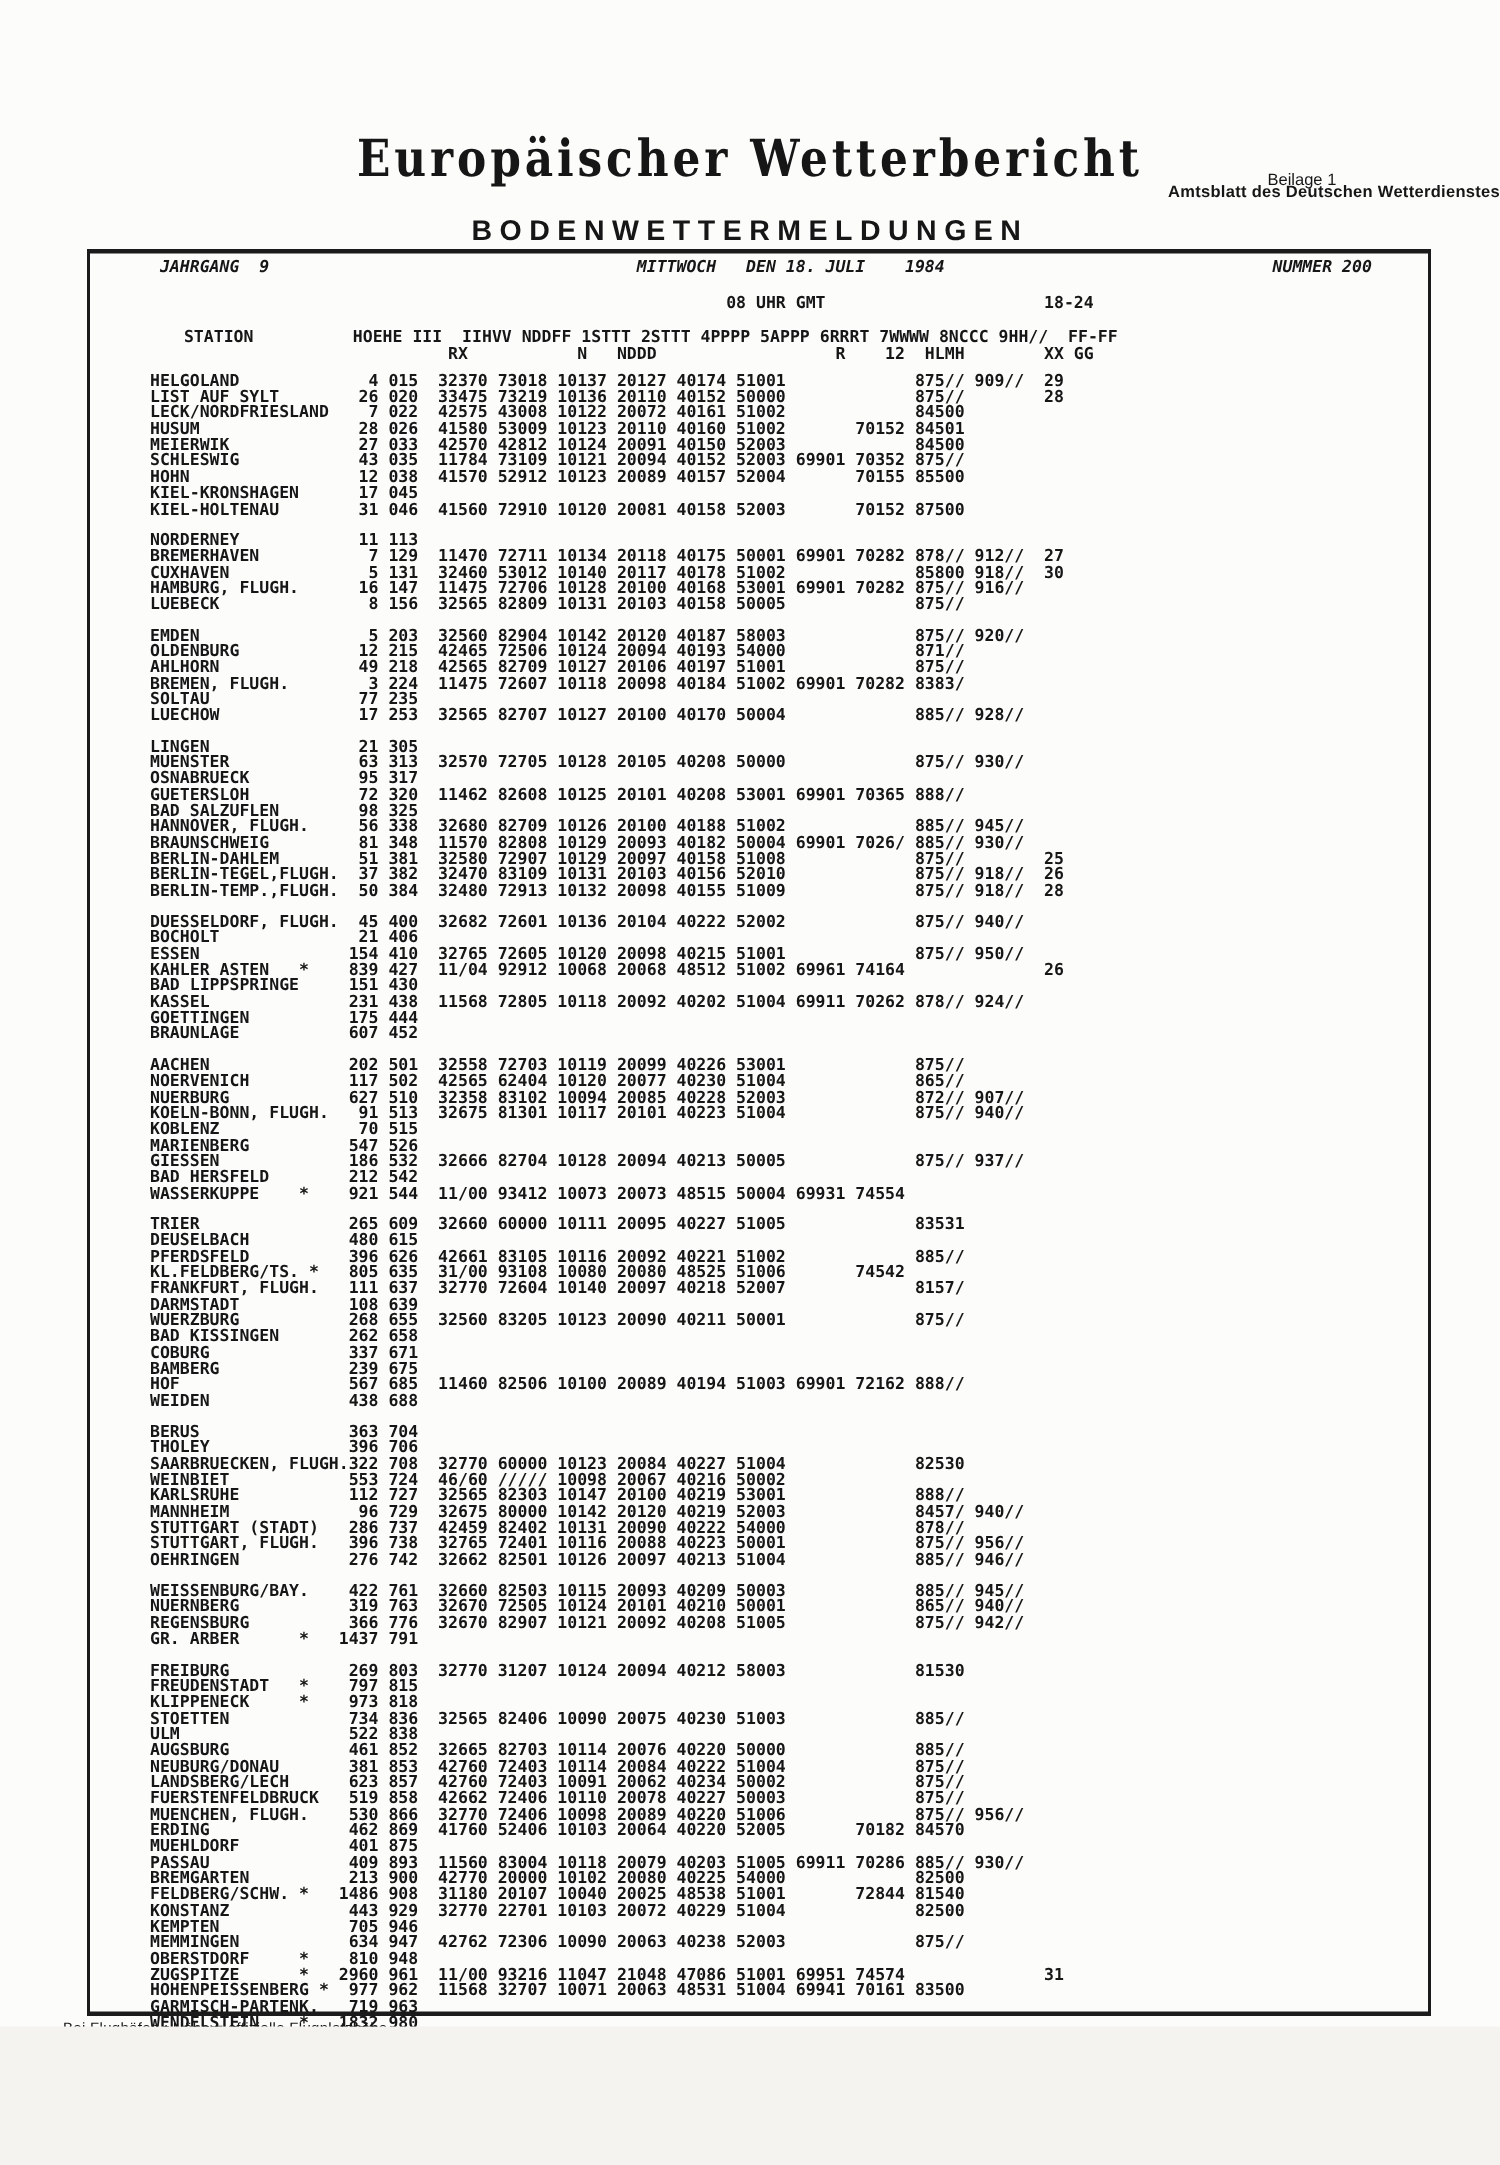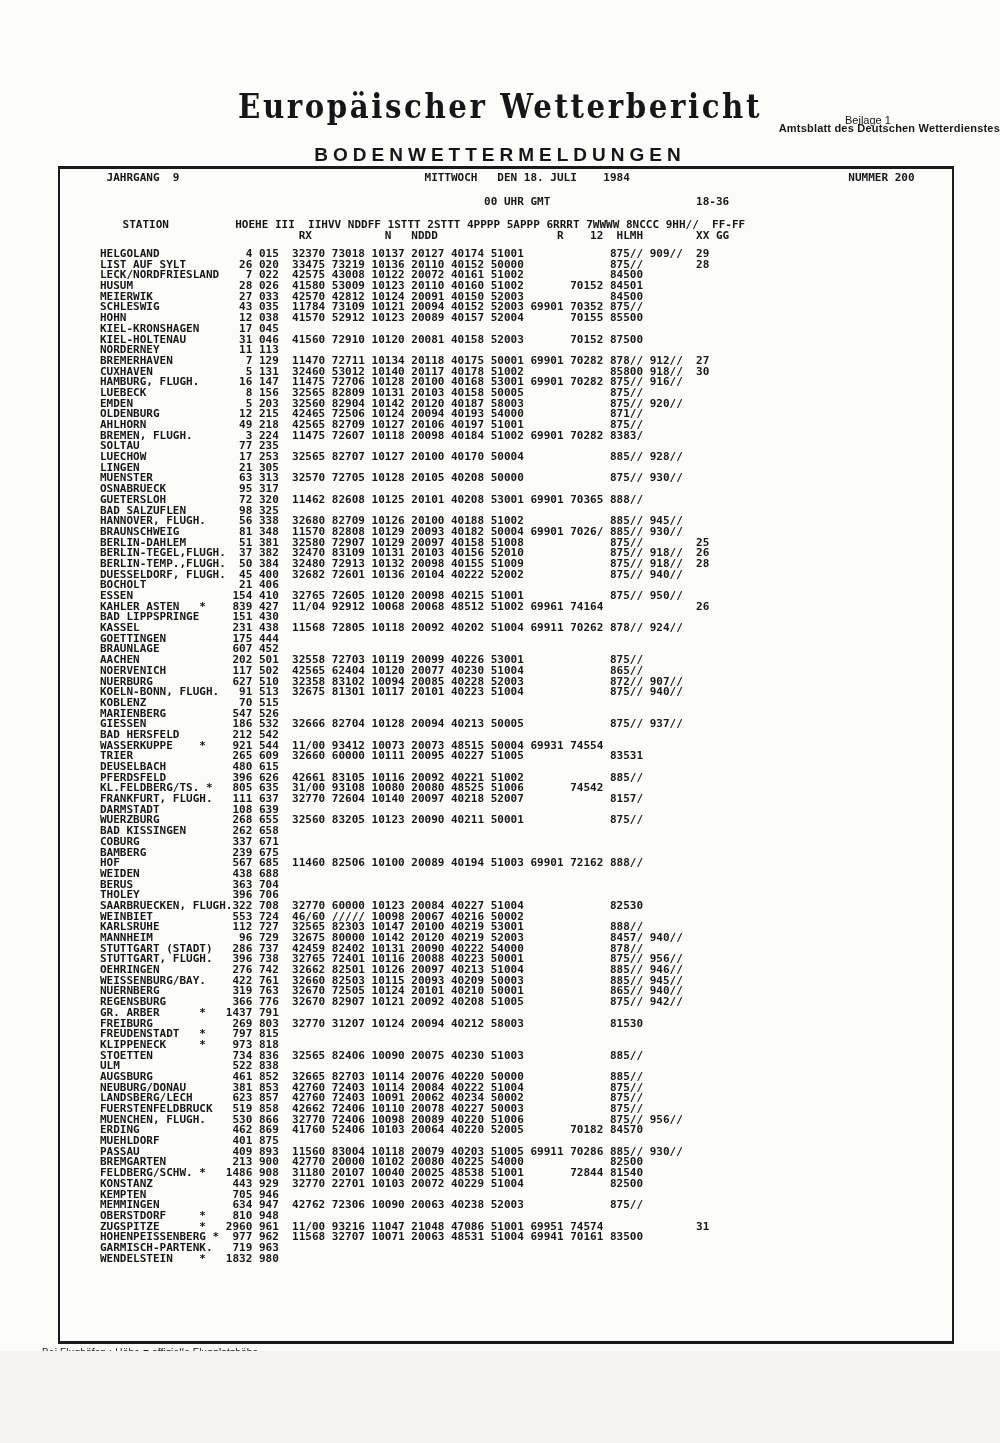--- a/index.html
+++ b/index.html
@@ -13,47 +13,47 @@
   .beilage{position:absolute;top:114px;left:845px;font-size:11px;}
   .section{position:absolute;top:144px;left:0;width:1000px;text-align:center;
            font-size:19px;font-weight:bold;letter-spacing:5px;}
 
   .rulebox{position:absolute;left:58px;top:166px;width:892px;height:1172px;
            border:2px solid #1b1b1b;border-top-width:3px;border-bottom-width:3px;}
 
   .mono{font-family:"DejaVu Sans Mono",monospace;font-size:11px;font-weight:bold;
         white-space:pre;letter-spacing:0;}
   .pline{position:absolute;left:100px;}
-  #line-masthead{top:171px;}
+  #line-masthead{top:171px;font-style:italic;}
   #line-time{top:195px;}
   #line-cols1{top:218px;margin-left:16px;}
   #line-cols2{top:229px;}
 
   #rows{position:absolute;left:100px;top:249px;}
   .trow{height:10.7px;line-height:10.7px;white-space:pre;}
-  .tblock + .tblock{margin-top:0;}
+  .tblock + .tblock{margin-top:10px;}
 
   .footer1{position:absolute;left:42px;top:1347px;font-size:10px;font-weight:normal;letter-spacing:.2px;}
   .footer2{position:absolute;left:42px;top:1359px;font-size:10px;font-weight:bold;letter-spacing:.2px;}
   .star{font-family:"DejaVu Sans",sans-serif;}
 </style>
 </head>
 <body>
 
 <div class="page">
 
   <div class="title">Europäischer Wetterbericht</div>
   <div class="subtitle">Amtsblatt des Deutschen Wetterdienstes</div>
   <div class="beilage">Beilage 1</div>
   <div class="section">BODENWETTERMELDUNGEN</div>
 
   <div class="rulebox"></div>
 
   <div id="line-masthead" class="mono pline"> JAHRGANG  9                                     MITTWOCH   DEN 18. JULI    1984                                 NUMMER 200</div>
-  <div id="line-time" class="mono pline">                                                          00 UHR GMT                      18-36</div>
+  <div id="line-time" class="mono pline">                                                          08 UHR GMT                      18-24</div>
   <div id="line-cols1" class="mono pline"> STATION          HOEHE III  IIHVV NDDFF 1STTT 2STTT 4PPPP 5APPP 6RRRT 7WWWW 8NCCC 9HH//  FF-FF</div>
   <div id="line-cols2" class="mono pline">                              RX           N   NDDD                  R    12  HLMH        XX GG</div>
 
   <div id="rows" class="mono"><div class="tblock"><div class="trow">HELGOLAND             4 015  32370 73018 10137 20127 40174 51001             875// 909//  29</div><div class="trow">LIST AUF SYLT        26 020  33475 73219 10136 20110 40152 50000             875//        28</div><div class="trow">LECK/NORDFRIESLAND    7 022  42575 43008 10122 20072 40161 51002             84500</div><div class="trow">HUSUM                28 026  41580 53009 10123 20110 40160 51002       70152 84501</div><div class="trow">MEIERWIK             27 033  42570 42812 10124 20091 40150 52003             84500</div><div class="trow">SCHLESWIG            43 035  11784 73109 10121 20094 40152 52003 69901 70352 875//</div><div class="trow">HOHN                 12 038  41570 52912 10123 20089 40157 52004       70155 85500</div><div class="trow">KIEL-KRONSHAGEN      17 045</div><div class="trow">KIEL-HOLTENAU        31 046  41560 72910 10120 20081 40158 52003       70152 87500</div></div><div class="tblock"><div class="trow">NORDERNEY            11 113</div><div class="trow">BREMERHAVEN           7 129  11470 72711 10134 20118 40175 50001 69901 70282 878// 912//  27</div><div class="trow">CUXHAVEN              5 131  32460 53012 10140 20117 40178 51002             85800 918//  30</div><div class="trow">HAMBURG, FLUGH.      16 147  11475 72706 10128 20100 40168 53001 69901 70282 875// 916//</div><div class="trow">LUEBECK               8 156  32565 82809 10131 20103 40158 50005             875//</div></div><div class="tblock"><div class="trow">EMDEN                 5 203  32560 82904 10142 20120 40187 58003             875// 920//</div><div class="trow">OLDENBURG            12 215  42465 72506 10124 20094 40193 54000             871//</div><div class="trow">AHLHORN              49 218  42565 82709 10127 20106 40197 51001             875//</div><div class="trow">BREMEN, FLUGH.        3 224  11475 72607 10118 20098 40184 51002 69901 70282 8383/</div><div class="trow">SOLTAU               77 235</div><div class="trow">LUECHOW              17 253  32565 82707 10127 20100 40170 50004             885// 928//</div></div><div class="tblock"><div class="trow">LINGEN               21 305</div><div class="trow">MUENSTER             63 313  32570 72705 10128 20105 40208 50000             875// 930//</div><div class="trow">OSNABRUECK           95 317</div><div class="trow">GUETERSLOH           72 320  11462 82608 10125 20101 40208 53001 69901 70365 888//</div><div class="trow">BAD SALZUFLEN        98 325</div><div class="trow">HANNOVER, FLUGH.     56 338  32680 82709 10126 20100 40188 51002             885// 945//</div><div class="trow">BRAUNSCHWEIG         81 348  11570 82808 10129 20093 40182 50004 69901 7026/ 885// 930//</div><div class="trow">BERLIN-DAHLEM        51 381  32580 72907 10129 20097 40158 51008             875//        25</div><div class="trow">BERLIN-TEGEL,FLUGH.  37 382  32470 83109 10131 20103 40156 52010             875// 918//  26</div><div class="trow">BERLIN-TEMP.,FLUGH.  50 384  32480 72913 10132 20098 40155 51009             875// 918//  28</div></div><div class="tblock"><div class="trow">DUESSELDORF, FLUGH.  45 400  32682 72601 10136 20104 40222 52002             875// 940//</div><div class="trow">BOCHOLT              21 406</div><div class="trow">ESSEN               154 410  32765 72605 10120 20098 40215 51001             875// 950//</div><div class="trow">KAHLER ASTEN   *    839 427  11/04 92912 10068 20068 48512 51002 69961 74164              26</div><div class="trow">BAD LIPPSPRINGE     151 430</div><div class="trow">KASSEL              231 438  11568 72805 10118 20092 40202 51004 69911 70262 878// 924//</div><div class="trow">GOETTINGEN          175 444</div><div class="trow">BRAUNLAGE           607 452</div></div><div class="tblock"><div class="trow">AACHEN              202 501  32558 72703 10119 20099 40226 53001             875//</div><div class="trow">NOERVENICH          117 502  42565 62404 10120 20077 40230 51004             865//</div><div class="trow">NUERBURG            627 510  32358 83102 10094 20085 40228 52003             872// 907//</div><div class="trow">KOELN-BONN, FLUGH.   91 513  32675 81301 10117 20101 40223 51004             875// 940//</div><div class="trow">KOBLENZ              70 515</div><div class="trow">MARIENBERG          547 526</div><div class="trow">GIESSEN             186 532  32666 82704 10128 20094 40213 50005             875// 937//</div><div class="trow">BAD HERSFELD        212 542</div><div class="trow">WASSERKUPPE    *    921 544  11/00 93412 10073 20073 48515 50004 69931 74554</div></div><div class="tblock"><div class="trow">TRIER               265 609  32660 60000 10111 20095 40227 51005             83531</div><div class="trow">DEUSELBACH          480 615</div><div class="trow">PFERDSFELD          396 626  42661 83105 10116 20092 40221 51002             885//</div><div class="trow">KL.FELDBERG/TS. *   805 635  31/00 93108 10080 20080 48525 51006       74542</div><div class="trow">FRANKFURT, FLUGH.   111 637  32770 72604 10140 20097 40218 52007             8157/</div><div class="trow">DARMSTADT           108 639</div><div class="trow">WUERZBURG           268 655  32560 83205 10123 20090 40211 50001             875//</div><div class="trow">BAD KISSINGEN       262 658</div><div class="trow">COBURG              337 671</div><div class="trow">BAMBERG             239 675</div><div class="trow">HOF                 567 685  11460 82506 10100 20089 40194 51003 69901 72162 888//</div><div class="trow">WEIDEN              438 688</div></div><div class="tblock"><div class="trow">BERUS               363 704</div><div class="trow">THOLEY              396 706</div><div class="trow">SAARBRUECKEN, FLUGH.322 708  32770 60000 10123 20084 40227 51004             82530</div><div class="trow">WEINBIET            553 724  46/60 ///// 10098 20067 40216 50002</div><div class="trow">KARLSRUHE           112 727  32565 82303 10147 20100 40219 53001             888//</div><div class="trow">MANNHEIM             96 729  32675 80000 10142 20120 40219 52003             8457/ 940//</div><div class="trow">STUTTGART (STADT)   286 737  42459 82402 10131 20090 40222 54000             878//</div><div class="trow">STUTTGART, FLUGH.   396 738  32765 72401 10116 20088 40223 50001             875// 956//</div><div class="trow">OEHRINGEN           276 742  32662 82501 10126 20097 40213 51004             885// 946//</div></div><div class="tblock"><div class="trow">WEISSENBURG/BAY.    422 761  32660 82503 10115 20093 40209 50003             885// 945//</div><div class="trow">NUERNBERG           319 763  32670 72505 10124 20101 40210 50001             865// 940//</div><div class="trow">REGENSBURG          366 776  32670 82907 10121 20092 40208 51005             875// 942//</div><div class="trow">GR. ARBER      *   1437 791</div></div><div class="tblock"><div class="trow">FREIBURG            269 803  32770 31207 10124 20094 40212 58003             81530</div><div class="trow">FREUDENSTADT   *    797 815</div><div class="trow">KLIPPENECK     *    973 818</div><div class="trow">STOETTEN            734 836  32565 82406 10090 20075 40230 51003             885//</div><div class="trow">ULM                 522 838</div><div class="trow">AUGSBURG            461 852  32665 82703 10114 20076 40220 50000             885//</div><div class="trow">NEUBURG/DONAU       381 853  42760 72403 10114 20084 40222 51004             875//</div><div class="trow">LANDSBERG/LECH      623 857  42760 72403 10091 20062 40234 50002             875//</div><div class="trow">FUERSTENFELDBRUCK   519 858  42662 72406 10110 20078 40227 50003             875//</div><div class="trow">MUENCHEN, FLUGH.    530 866  32770 72406 10098 20089 40220 51006             875// 956//</div><div class="trow">ERDING              462 869  41760 52406 10103 20064 40220 52005       70182 84570</div><div class="trow">MUEHLDORF           401 875</div><div class="trow">PASSAU              409 893  11560 83004 10118 20079 40203 51005 69911 70286 885// 930//</div><div class="trow">BREMGARTEN          213 900  42770 20000 10102 20080 40225 54000             82500</div><div class="trow">FELDBERG/SCHW. *   1486 908  31180 20107 10040 20025 48538 51001       72844 81540</div><div class="trow">KONSTANZ            443 929  32770 22701 10103 20072 40229 51004             82500</div><div class="trow">KEMPTEN             705 946</div><div class="trow">MEMMINGEN           634 947  42762 72306 10090 20063 40238 52003             875//</div><div class="trow">OBERSTDORF     *    810 948</div><div class="trow">ZUGSPITZE      *   2960 961  11/00 93216 11047 21048 47086 51001 69951 74574              31</div><div class="trow">HOHENPEISSENBERG *  977 962  11568 32707 10071 20063 48531 51004 69941 70161 83500</div><div class="trow">GARMISCH-PARTENK.   719 963</div><div class="trow">WENDELSTEIN    *   1832 980</div></div></div>
 
   <div class="footer1">Bei Flughäfen : Höhe = offizielle Flugplatzhöhe</div>
   <div class="footer2"><span class="star">✱</span> <span>Bergstation</span></div>
 
 </div>
 

